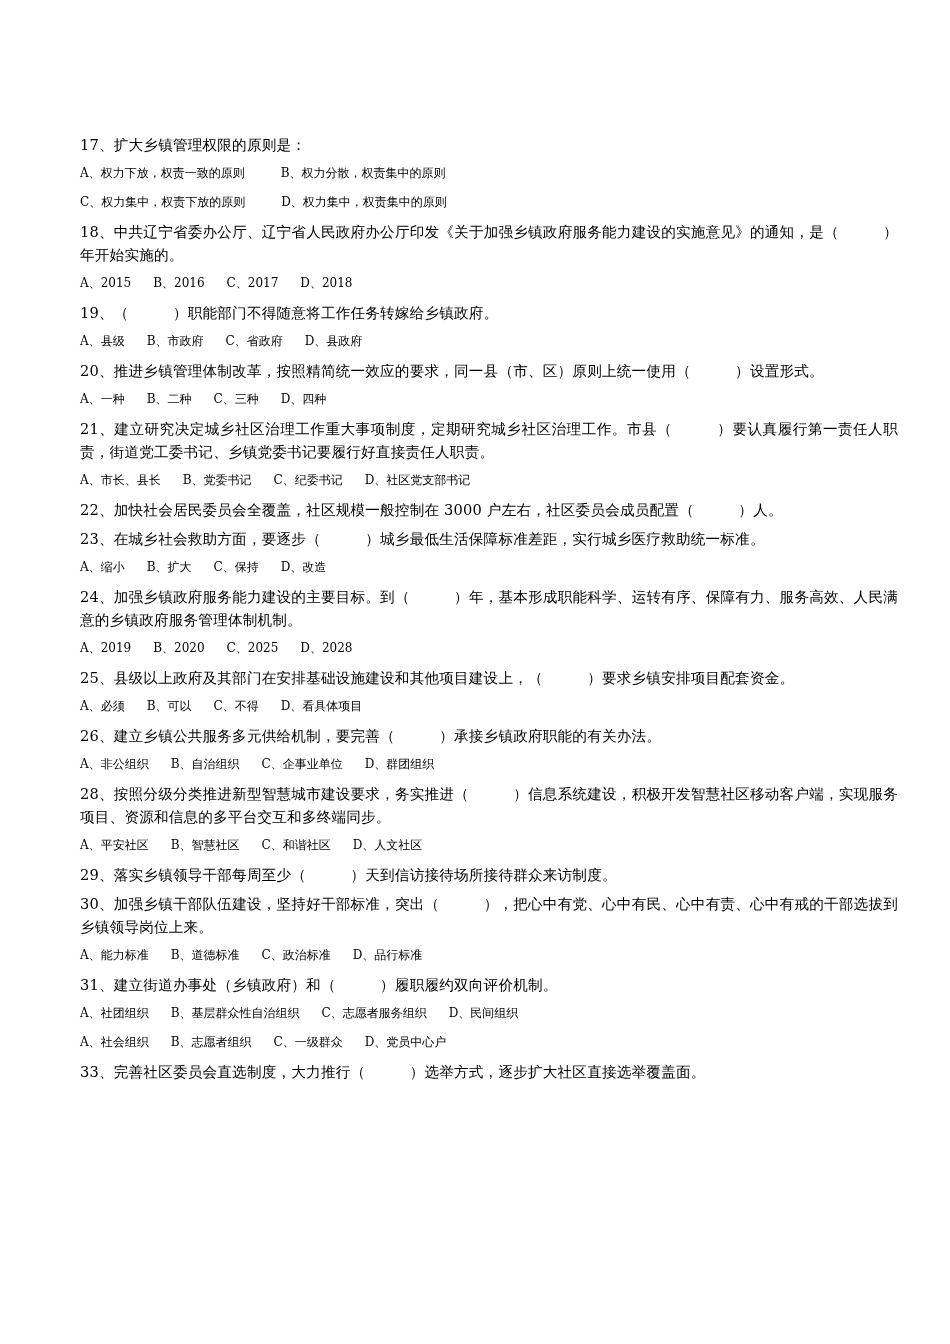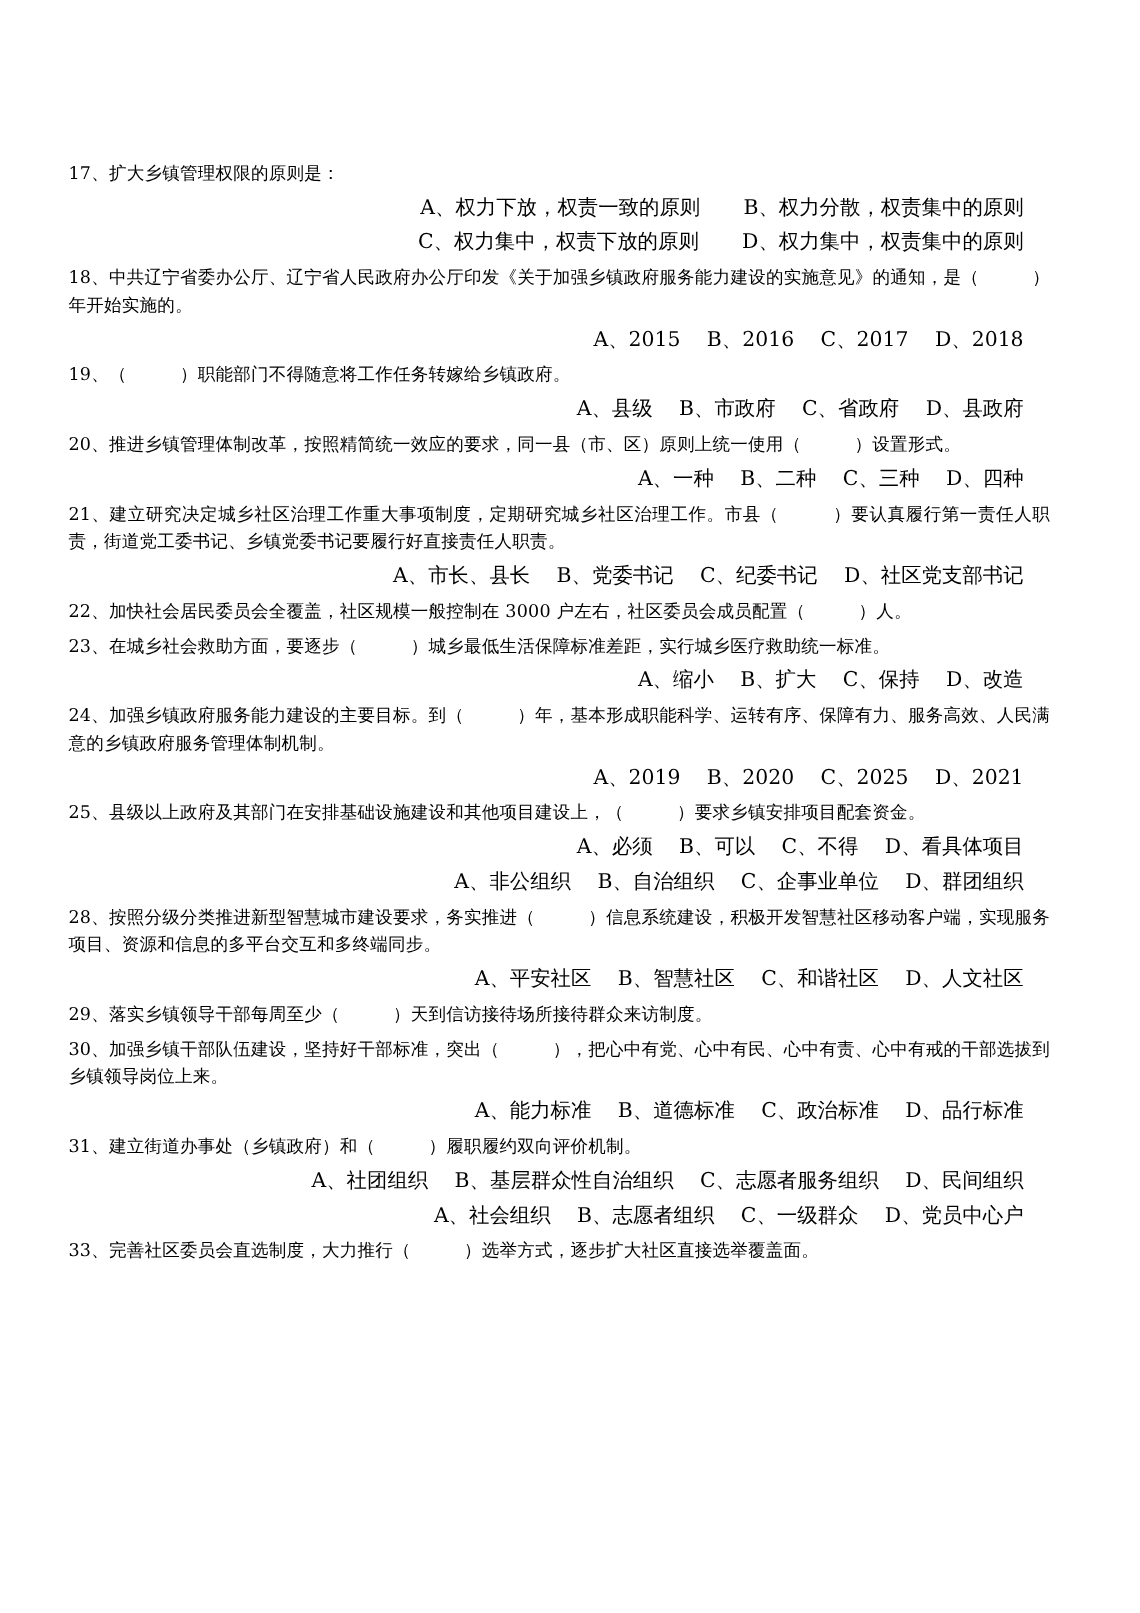--- a/index.html
+++ b/index.html
@@ -10,38 +10,37 @@
     body {
       width: 950px;
       height: 1344px;
       position: relative;
       overflow: hidden;
       font-family: "DejaVu Serif", "Liberation Serif", serif;
       color: #000000;
     }
     .page {
       position: absolute;
-      left: 57px;
+      left: 80px;
       top: 133px;
       width: 818px;
     }
     .qtext {
       font-size: 14.6px;
       line-height: 23px;
       letter-spacing: 0.2px;
       margin-bottom: 6px;
       text-align: justify;
       text-align-last: left;
     }
     .opts {
-      font-size: 17px;
+      font-size: 12px;
       line-height: 23px;
       margin-bottom: 6px;
       white-space: nowrap;
-      text-align: right;
     }
     .opt {
       display: inline-block;
       margin-right: 22px;
     }
     .opt-wide {
       margin-right: 36px;
     }
   </style>
 </head>
@@ -79,28 +78,29 @@
 
   <div class="qtext">22、加快社会居民委员会全覆盖，社区规模一般控制在 3000 户左右，社区委员会成员配置（　　　）人。</div>
 
   <div class="qtext">23、在城乡社会救助方面，要逐步（　　　）城乡最低生活保障标准差距，实行城乡医疗救助统一标准。</div>
   <div class="opts">
     <span class="opt">A、缩小</span><span class="opt">B、扩大</span><span class="opt">C、保持</span><span class="opt">D、改造</span>
   </div>
 
   <div class="qtext">24、加强乡镇政府服务能力建设的主要目标。到（　　　）年，基本形成职能科学、运转有序、保障有力、服务高效、人民满意的乡镇政府服务管理体制机制。</div>
   <div class="opts">
-    <span class="opt">A、2019</span><span class="opt">B、2020</span><span class="opt">C、2025</span><span class="opt">D、2021</span>
+    <span class="opt">A、2019</span><span class="opt">B、2020</span><span class="opt">C、2025</span><span class="opt">D、2028</span>
   </div>
 
   <div class="qtext">25、县级以上政府及其部门在安排基础设施建设和其他项目建设上，（　　　）要求乡镇安排项目配套资金。</div>
   <div class="opts">
     <span class="opt">A、必须</span><span class="opt">B、可以</span><span class="opt">C、不得</span><span class="opt">D、看具体项目</span>
   </div>
 
+  <div class="qtext">26、建立乡镇公共服务多元供给机制，要完善（　　　）承接乡镇政府职能的有关办法。</div>
   <div class="opts">
     <span class="opt">A、非公组织</span><span class="opt">B、自治组织</span><span class="opt">C、企事业单位</span><span class="opt">D、群团组织</span>
   </div>
 
 
   <div class="qtext">28、按照分级分类推进新型智慧城市建设要求，务实推进（　　　）信息系统建设，积极开发智慧社区移动客户端，实现服务项目、资源和信息的多平台交互和多终端同步。</div>
   <div class="opts">
     <span class="opt">A、平安社区</span><span class="opt">B、智慧社区</span><span class="opt">C、和谐社区</span><span class="opt">D、人文社区</span>
   </div>
 

